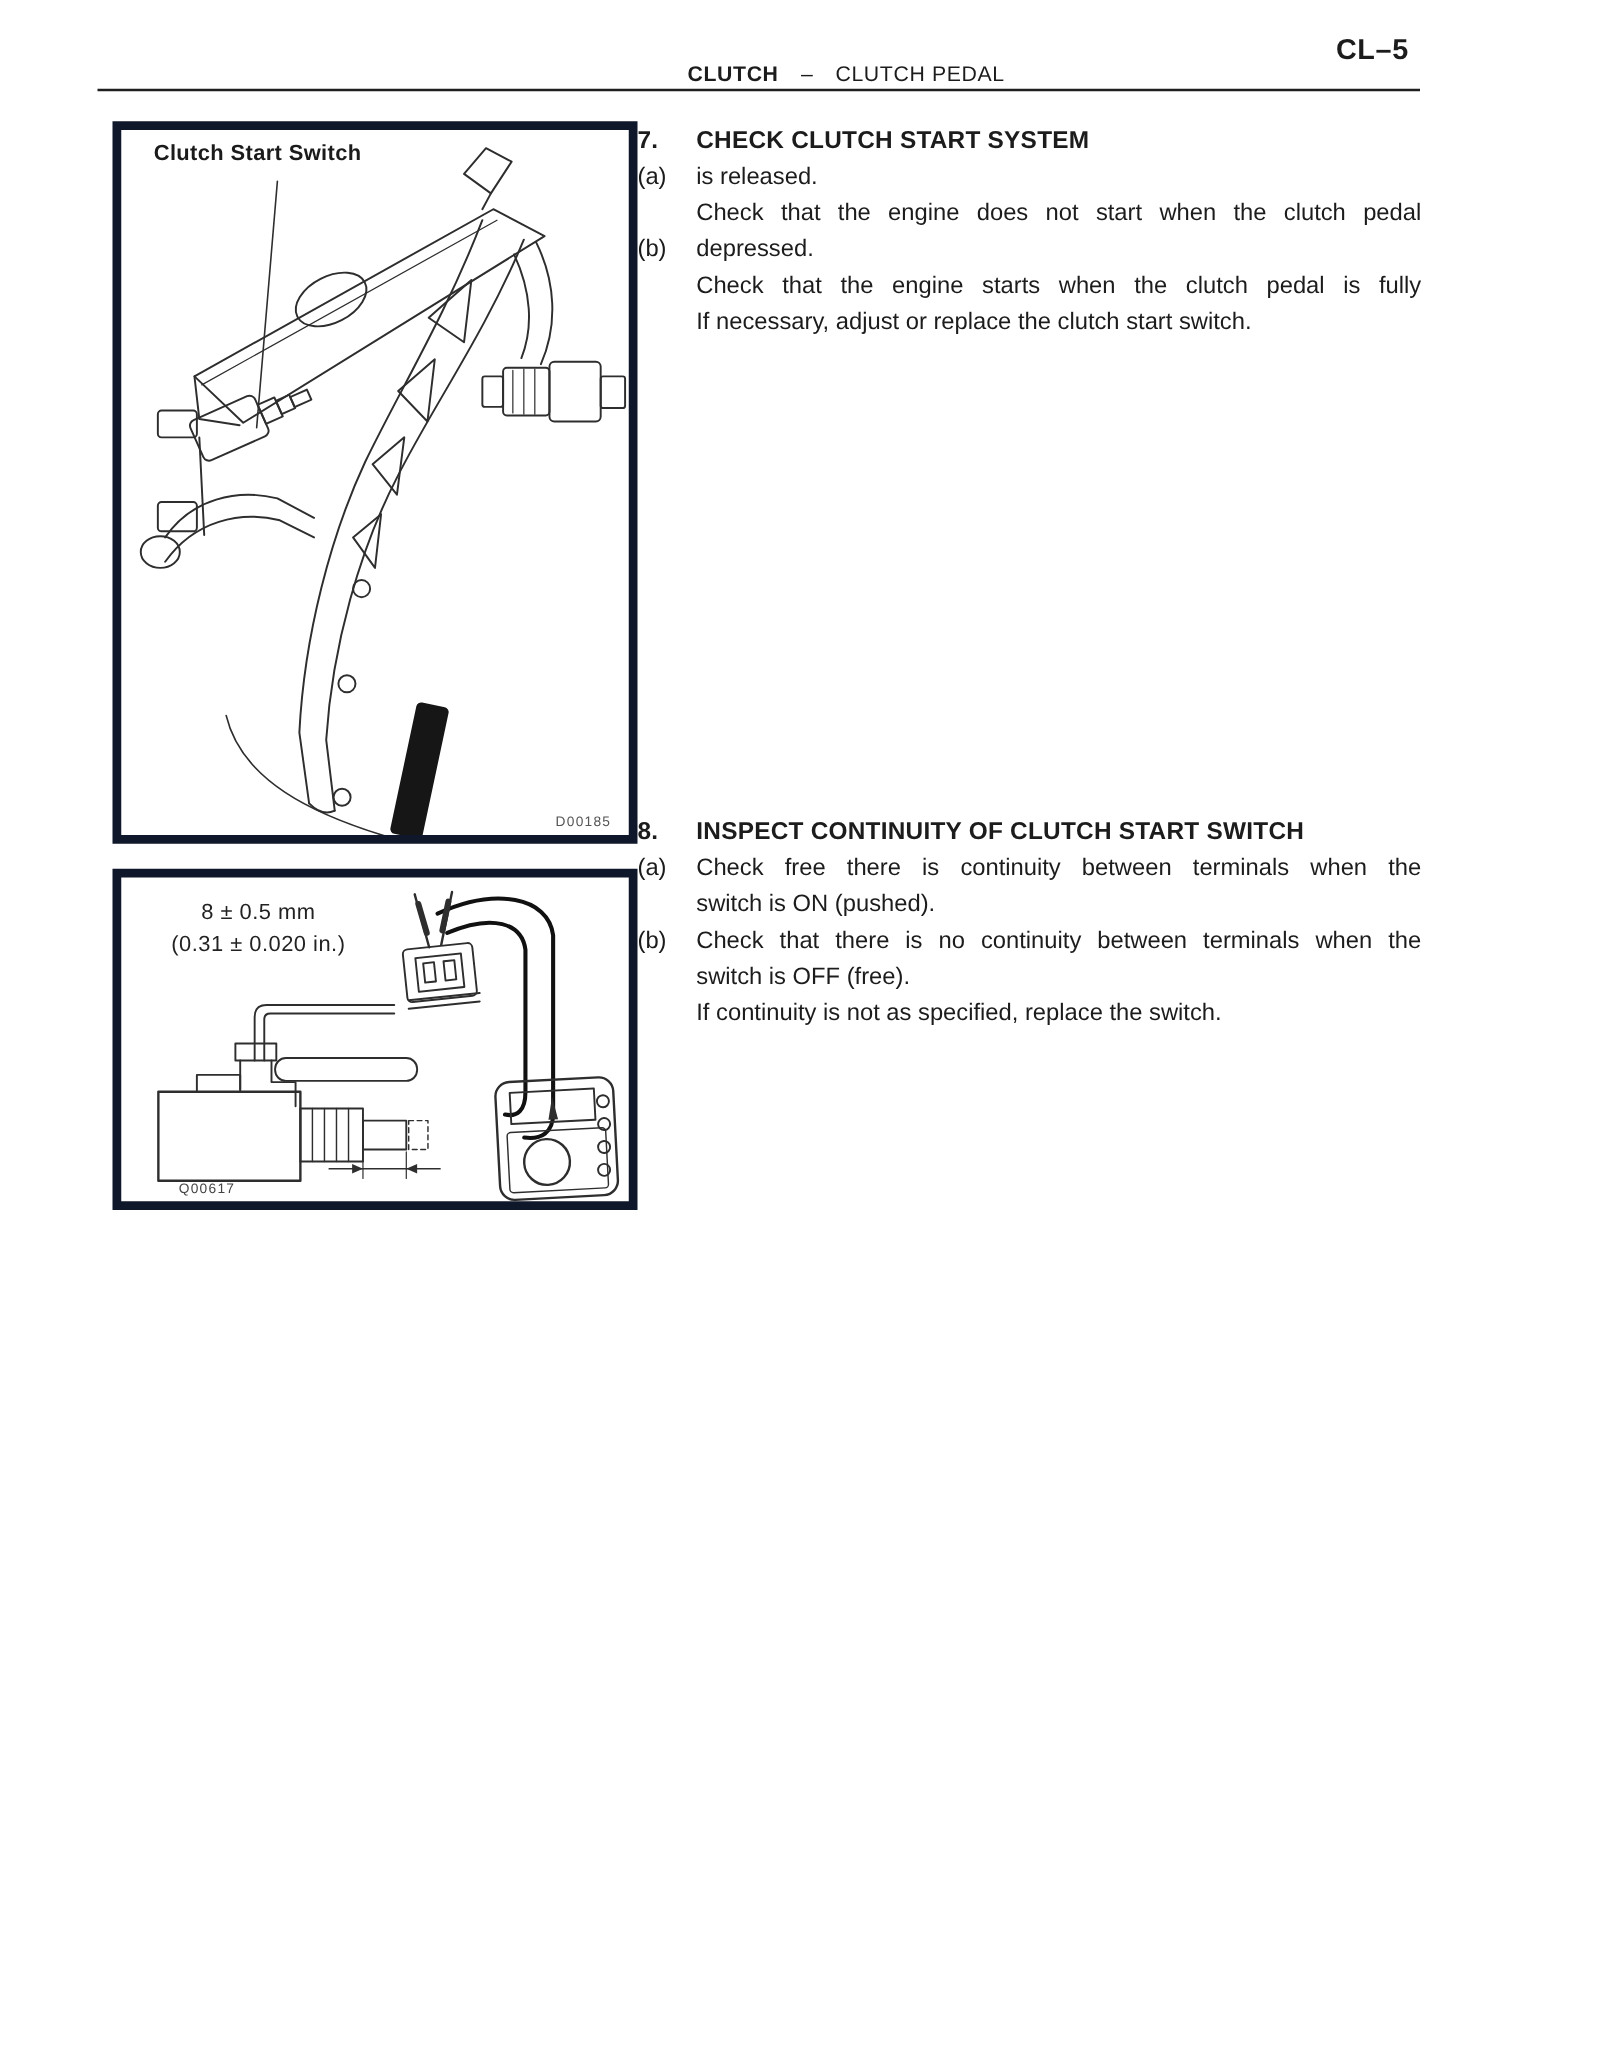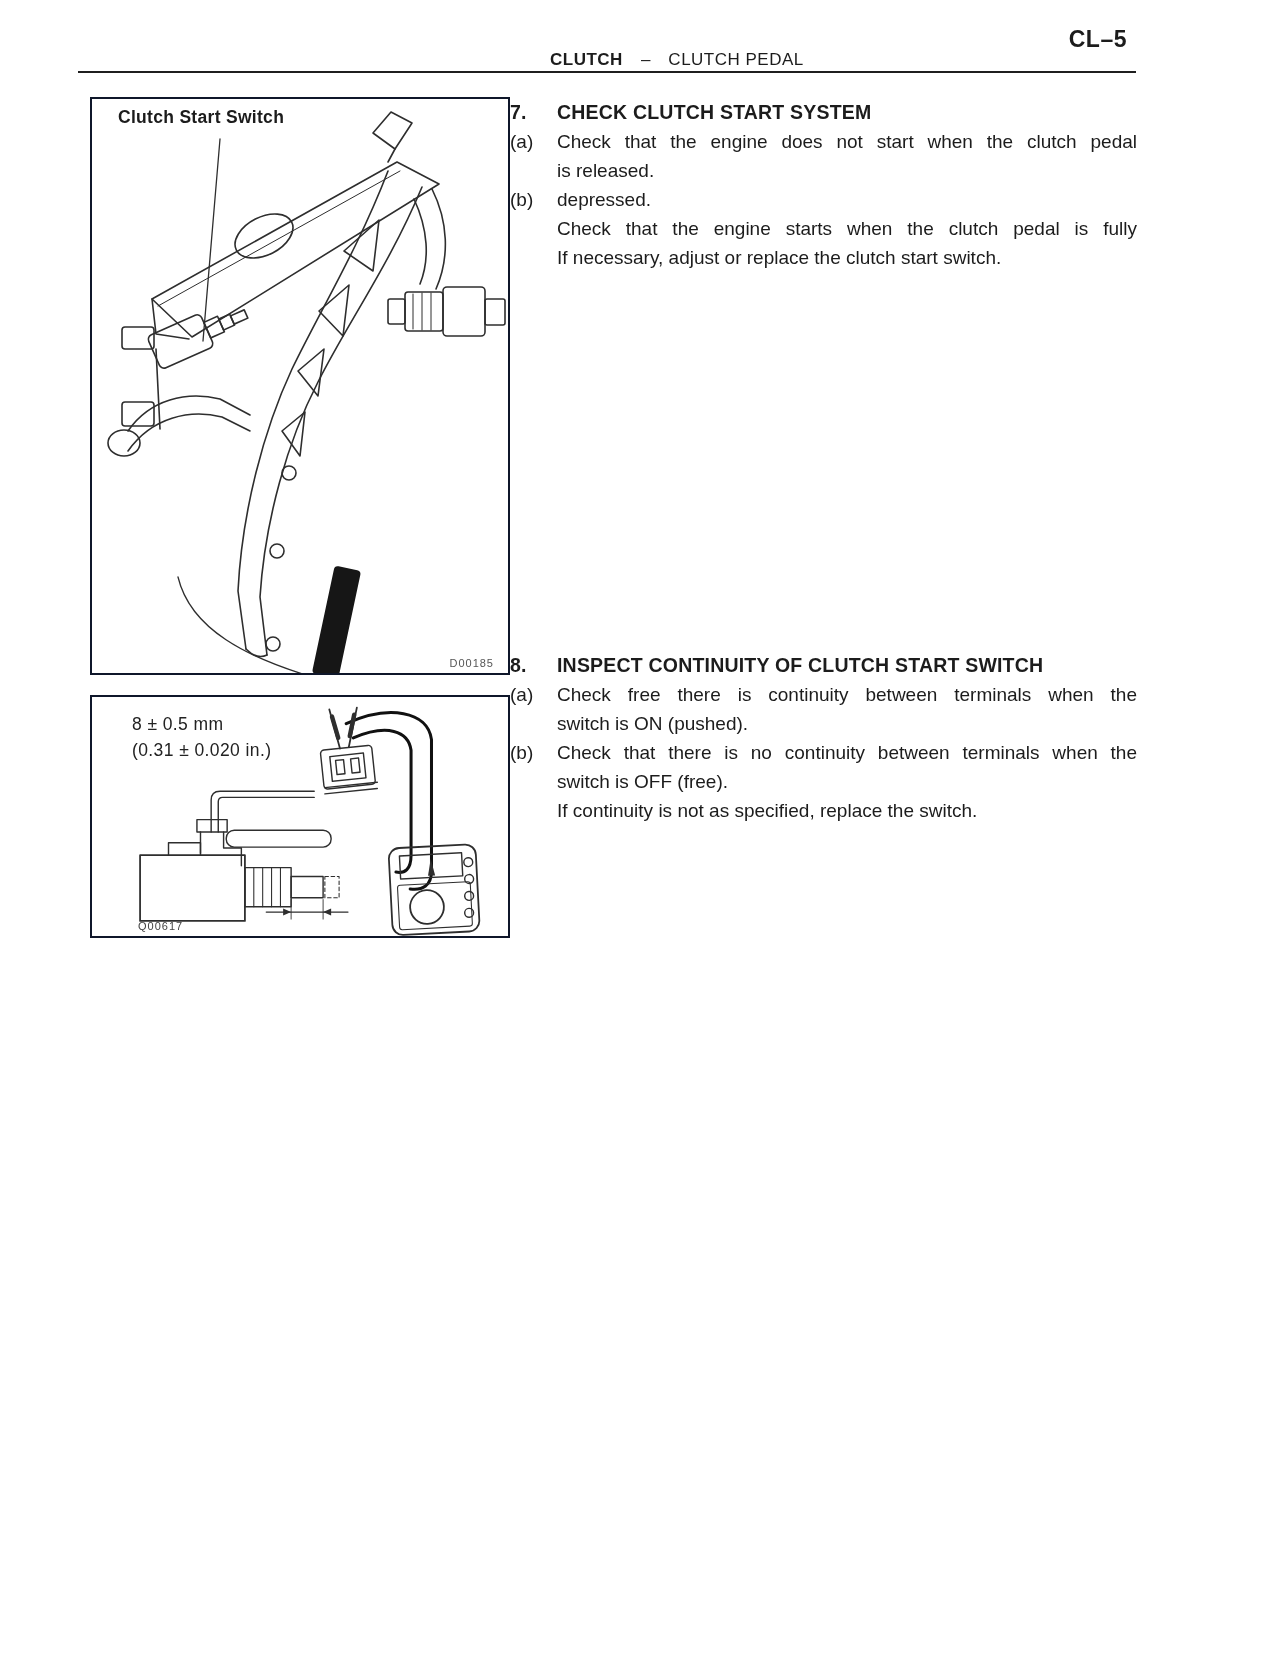--- a/index.html
+++ b/index.html
@@ -21,24 +21,24 @@
   .running-head .sec { font-weight:bold; letter-spacing:0.5px; }
   .running-head .sub { letter-spacing:0.5px; }
   .head-rule {
     position:absolute; top:71px; left:78px; width:1058px; height:2px;
     background:#1f1f1f;
   }
 
   
   .figure {
     position:absolute; left:90px; width:420px;
-    border:2px solid #0f172a; background:#fff;
+    border:7px solid #0f172a; background:#fff;text-align:center;
   }
   .fig1 { top:97px;  height:578px; }
-  .fig2 { top:695px; height:243px; }
+  .fig2 { top:695px; height:273px; }
   .figure svg { position:absolute; left:0; top:0; width:100%; height:100%; }
   .fig-caption {
     position:absolute; left:26px; top:8px;
     font-size:17.5px; font-weight:600; color:#1b1b1b; letter-spacing:0.3px;
   }
   .fig-dim {
     position:absolute; left:40px; top:14px;
     font-size:17.5px; color:#222; line-height:26px; letter-spacing:0.4px;
   }
   .fig-code {
@@ -198,22 +198,22 @@
   </div>
 
   <div class="section sec-7">
     <div class="sec-head">
       <span class="sec-num">7.</span>
       <span class="sec-title">CHECK CLUTCH START SYSTEM</span>
     </div>
     <div class="step">
       <span class="step-label">(a)</span>
       <div class="step-lines">
+        <div class="line">is released.</div>
         <div class="line jfull">Check that the engine does not start when the clutch pedal</div>
-        <div class="line">is released.</div>
       </div>
     </div>
     <div class="step">
       <span class="step-label">(b)</span>
       <div class="step-lines">
         <div class="line">depressed.</div>
         <div class="line jfull">Check that the engine starts when the clutch pedal is fully</div>
       </div>
     </div>
     <div class="note">If necessary, adjust or replace the clutch start switch.</div>

